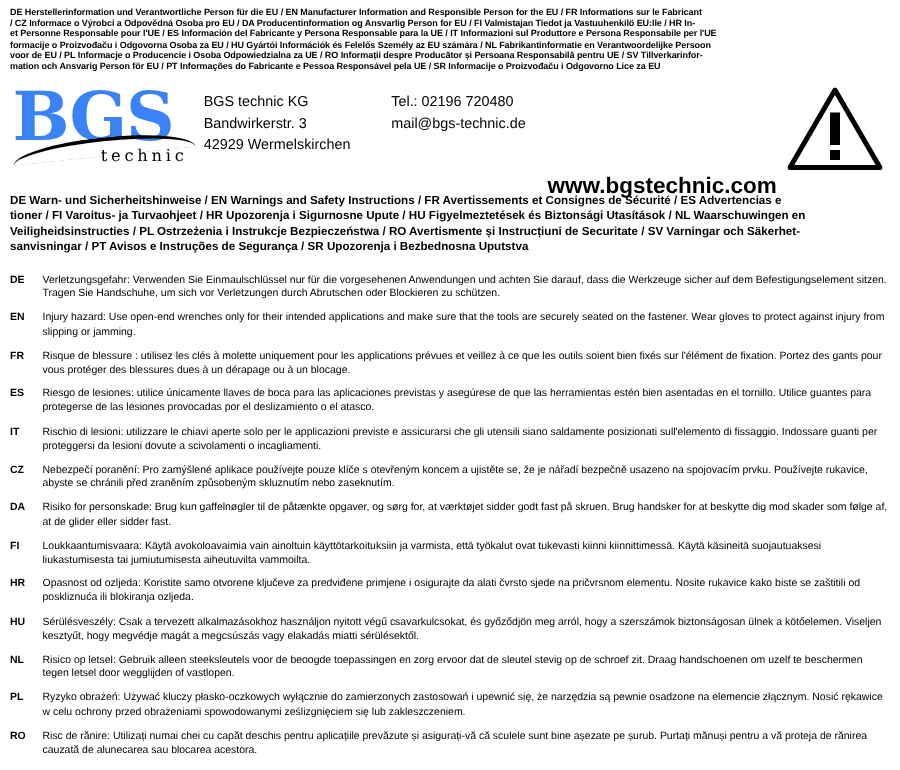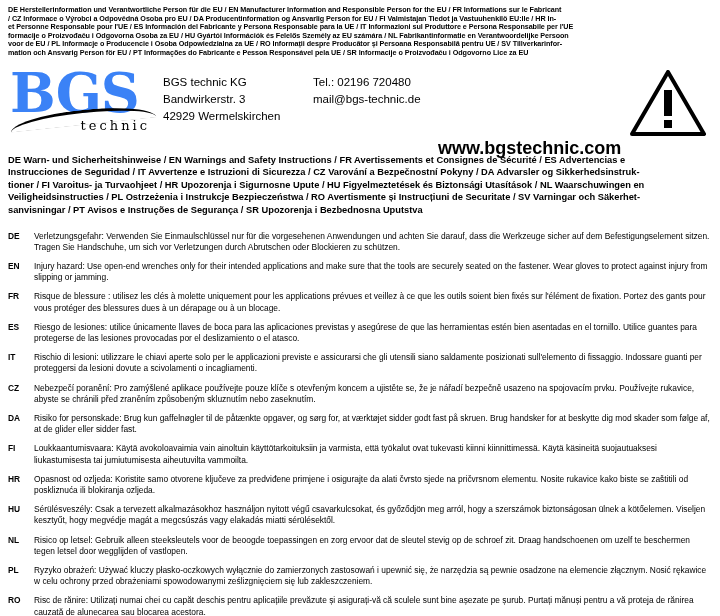--- a/index.html
+++ b/index.html
@@ -180,21 +180,20 @@
       <svg viewBox="0 0 76 66" width="76" height="66">
         <polygon points="38,2 74,64 2,64" fill="#ffffff" stroke="#000000" stroke-width="4" stroke-linejoin="round"></polygon>
         <rect x="34" y="20" width="8" height="26" fill="#000000"></rect>
         <rect x="34" y="50" width="8" height="8" fill="#000000"></rect>
       </svg>
     </div>
   </div>
 
   <div class="titles">
     <div>DE Warn- und Sicherheitshinweise  /  EN Warnings and Safety Instructions  /  FR Avertissements et Consignes de Sécurité  /  ES Advertencias e</div>
-    <div>Instrucciones de Seguridad  /  IT Avvertenze e Istruzioni di Sicurezza  /  CZ Varování a Bezpečnostní Pokyny  /  DA Advarsler og Sikkerhedsinstruk-</div>
     <div>tioner  /  FI Varoitus- ja Turvaohjeet  /  HR Upozorenja i Sigurnosne Upute  /  HU Figyelmeztetések és Biztonsági Utasítások  /  NL Waarschuwingen en</div>
     <div>Veiligheidsinstructies  /  PL Ostrzeżenia i Instrukcje Bezpieczeństwa  /  RO Avertismente și Instrucțiuni de Securitate  /  SV Varningar och Säkerhet-</div>
     <div>sanvisningar  /  PT Avisos e Instruções de Segurança  /  SR Upozorenja i Bezbednosna Uputstva</div>
   </div>
 
   <div class="instructions">
 
     <div class="irow">
       <div class="icode">DE</div>
       <div class="itext">Verletzungsgefahr: Verwenden Sie Einmaulschlüssel nur für die vorgesehenen Anwendungen und achten Sie darauf, dass die Werkzeuge sicher auf dem Befestigungselement sitzen. Tragen Sie Handschuhe, um sich vor Verletzungen durch Abrutschen oder Blockieren zu schützen.</div>

